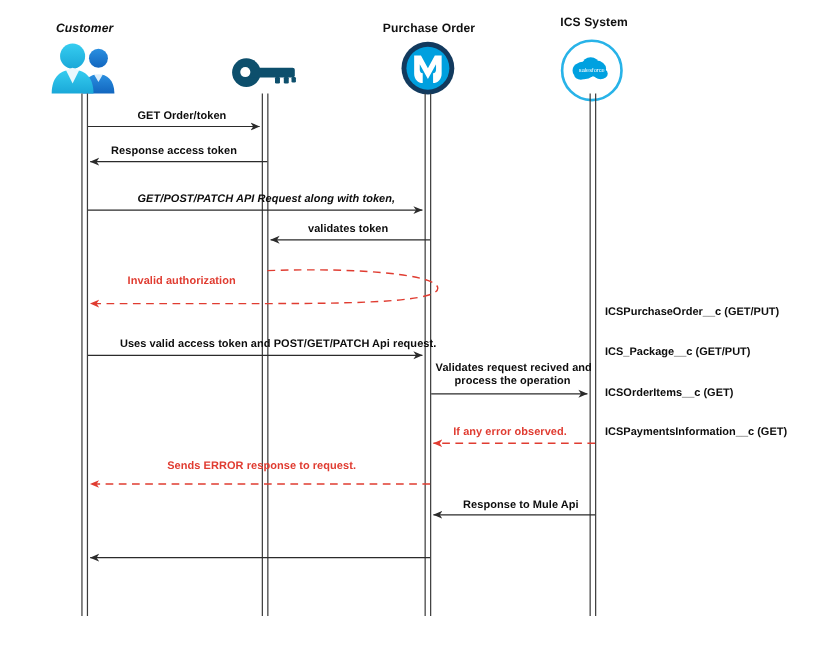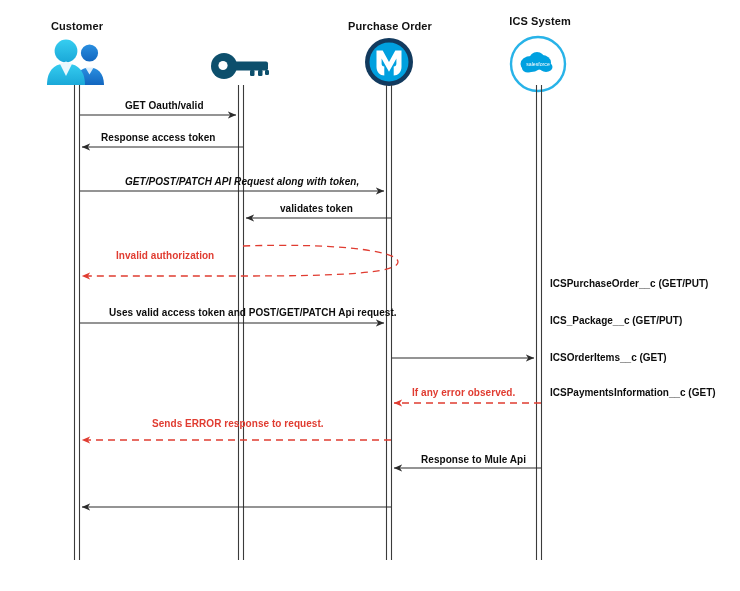--- a/index.html
+++ b/index.html
@@ -21,21 +21,21 @@
   .note-label{position:absolute;font-size:10px;font-weight:600;
       color:#0d0d0d;white-space:nowrap;line-height:12px;}
 
   svg{display:block;}
 </style>
 </head>
 <body>
 
 <div id="canvas">
 
-  <div class="actor-title" style="left:37px;top:20px;width:80px;">Customer</div>
+  <div class="actor-title" style="left:37px;top:20px;width:80px;font-style:italic;">Customer</div>
   <div class="actor-icon" style="left:44px;top:36px;">
     <svg width="66" height="50" viewBox="0 0 66 50">
       <defs>
         <linearGradient id="gCyan" x1="0" y1="0" x2="0" y2="1">
           <stop offset="0" stop-color="#36cdf0"></stop>
             <stop offset="1" stop-color="#1aa8d8"></stop>
         </linearGradient>
         <linearGradient id="gBlue" x1="0" y1="0" x2="0" y2="1">
           <stop offset="0" stop-color="#2a8fe0"></stop>
             <stop offset="1" stop-color="#1266bf"></stop>
@@ -141,32 +141,36 @@
 
     <line x1="541" y1="403" x2="394" y2="403" stroke="#e03c31" stroke-width="1.3" stroke-dasharray="7,5" marker-end="url(#ahR)"></line>
 
     <line x1="391" y1="440" x2="82" y2="440" stroke="#e03c31" stroke-width="1.3" stroke-dasharray="7,5" marker-end="url(#ahR)"></line>
 
     <line x1="541" y1="468" x2="394" y2="468" stroke="#2b2b2b" stroke-width="1.1" marker-end="url(#ahBl)"></line>
 
     <line x1="391" y1="507" x2="82" y2="507" stroke="#2b2b2b" stroke-width="1.1" marker-end="url(#ahBl)"></line>
   </svg>
 
-  <div class="msg-label" style="left:125px;top:100px;">GET Oauth/valid</div>
+  <div class="msg-label" style="left:125px;top:100px;">GET Order/token</div>
 
   <div class="msg-label" style="left:101px;top:132px;">Response access token</div>
 
   <div class="msg-label" style="left:125px;top:176px;font-style:italic;">GET/POST/PATCH API Request along with token,</div>
 
   <div class="msg-label" style="left:280px;top:203px;">validates token</div>
 
   <div class="msg-label red" style="left:116px;top:250px;">Invalid authorization</div>
 
   <div class="msg-label" style="left:109px;top:307px;">Uses valid access token and POST/GET/PATCH Api request.</div>
 
+  <div class="msg-label center" style="left:396px;top:329px;width:140px;">
+    <span>Validates request recived and</span><br>
+    <span>process the operation</span>
+  </div>
 
   <div class="msg-label red" style="left:412px;top:387px;">If any error observed.</div>
 
   <div class="msg-label red" style="left:152px;top:418px;">Sends ERROR response to request.</div>
 
   <div class="msg-label" style="left:421px;top:454px;">Response to Mule Api</div>
 
 
   <div class="note-label" style="left:550px;top:278px;">ICSPurchaseOrder__c  (GET/PUT)</div>
   <div class="note-label" style="left:550px;top:315px;">ICS_Package__c   (GET/PUT)</div>

